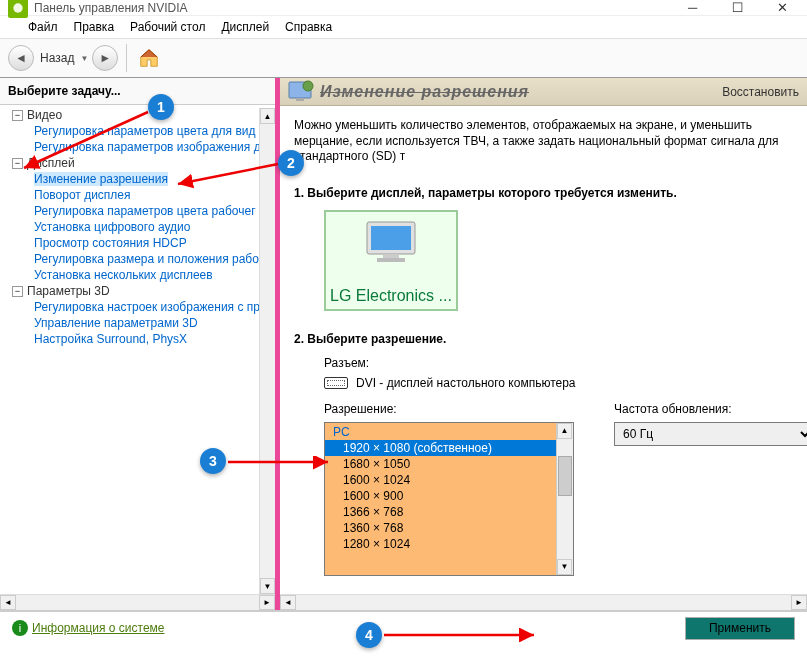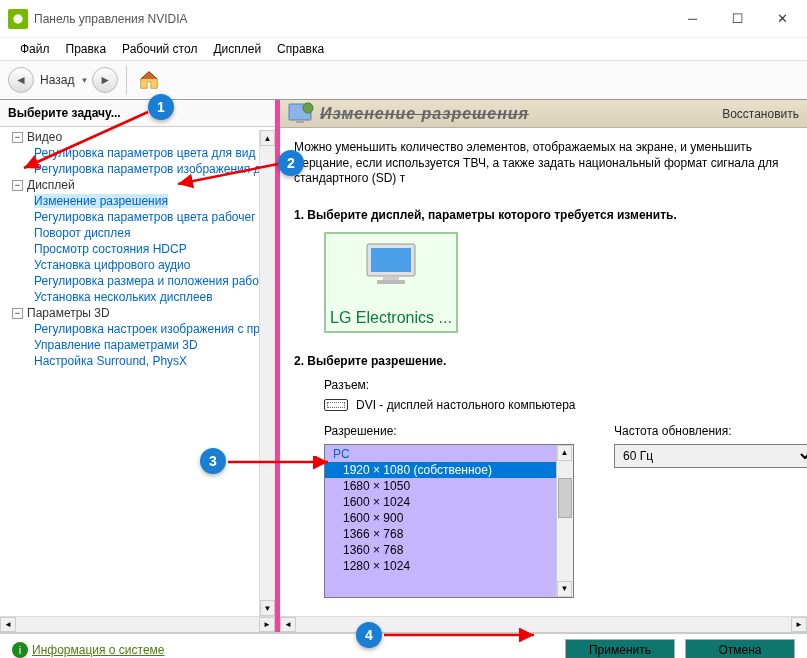--- a/index.html
+++ b/index.html
@@ -1,25 +1,25 @@
 <!DOCTYPE html>
 <html><head>
   <meta charset="utf-8">
   <style>
     * { box-sizing: border-box; font-family: 'Segoe UI', Tahoma, sans-serif; }
     body { margin: 0; padding: 0; background: #fff; width: 807px; height: 658px; overflow: hidden; position: relative; }
     
-    .titlebar { height: 38px; background: #fff; display: flex; align-items: center; padding: 0 2px; border-bottom: 1px solid #eee; }
+    .titlebar { height: 16px; background: #fff; display: flex; align-items: center; padding: 0 2px; border-bottom: 1px solid #eee; }
     .titlebar-icon { width: 20px; height: 20px; background: #76b900; border-radius: 2px; margin: 0 6px; display: inline-flex; align-items: center; justify-content: center; }
     .titlebar-icon svg { width: 14px; height: 14px; }
     .titlebar-text { font-size: 12px; color: #555; flex: 1; }
     .win-controls { display: flex; }
     .win-btn { width: 45px; height: 28px; display: flex; align-items: center; justify-content: center; color: #333; font-size: 13px; }
     
-    .menubar { height: 22px; display: flex; align-items: center; padding: 0 14px; gap: 4px; font-size: 12px; }
+    .menubar { height: 22px; display: flex; align-items: center; padding: 0 22px; gap: 4px; font-size: 12px; }
     .menubar span { padding: 2px 6px; }
     
     .toolbar { height: 40px; border-top: 1px solid #e0e0e0; border-bottom: 1px solid #999; display: flex; align-items: center; padding: 0 8px; gap: 4px; background: #fafafa; }
     .toolbar-sep { width: 1px; height: 28px; background: #ccc; margin: 0 4px; }
     .nav-btn { width: 26px; height: 26px; border-radius: 50%; background: linear-gradient(#fff, #ddd); border: 1px solid #bbb; display: flex; align-items: center; justify-content: center; font-size: 12px; color: #555; }
     .back-text { font-size: 12px; color: #333; margin: 0 2px; }
     .home-btn { width: 28px; height: 28px; display: flex; align-items: center; justify-content: center; }
     
     .main { display: flex; height: 533px; border-bottom: 1px solid #ccc; }
     
@@ -50,21 +50,21 @@
     .desc { margin-bottom: 18px; line-height: 1.3; }
     .section-title { font-weight: bold; margin: 21px 0 10px; }
     .display-box { display: inline-block; padding: 4px; border: 2px solid #9c9; background: #efe; text-align: center; margin-left: 30px; }
     .monitor { width: 56px; height: 48px; margin: 2px auto; }
     .display-label { color: #0a7a3a; font-size: 16px; margin-top: 16px; }
     .field-row { margin: 6px 0 6px 30px; }
     .port-row { display: flex; align-items: center; gap: 8px; margin: 4px 0 12px 30px; }
     .port-icon { width: 24px; height: 12px; border: 1px solid #333; border-radius: 2px; display: inline-block; position: relative; }
     .port-icon::after { content: ''; position: absolute; left: 2px; right: 2px; top: 2px; bottom: 2px; border: 1px dotted #666; }
     .two-col { display: flex; gap: 40px; margin-left: 30px; }
-    .res-list { width: 250px; height: 154px; border: 1px solid #7a7a7a; background: #c4b5fd; font-size: 12px; position: relative; overflow: hidden; }
+    .res-list { width: 250px; height: 154px; border: 1px solid #7a7a7a; background: #fdba74; font-size: 12px; position: relative; overflow: hidden; }
     .res-group { color: #0066cc; padding: 2px 8px 1px; font-size: 12px; }
     .res-item { padding: 1px 18px; cursor: pointer; }
     .res-item.sel { background: #0078d7; color: #fff; }
     .res-scroll { position: absolute; right: 0; top: 0; bottom: 0; width: 17px; background: #f0f0f0; border-left: 1px solid #ccc; display: flex; flex-direction: column; }
     .res-thumb { margin: 17px 1px 0; height: 40px; background: #cdcdcd; border: 1px solid #aaa; }
     .refresh-select { width: 200px; padding: 3px 4px; border: 1px solid #7a7a7a; background: #efefef; font-size: 12px; }
     .content-scroll { position: absolute; bottom: 0; left: 0; right: 0; height: 16px; background: #f0f0f0; border-top: 1px solid #ddd; display: flex; }
     
     .footer { height: 33px; display: flex; align-items: center; padding: 0 12px; border-top: 1px solid #ccc; }
     .sys-info-icon { width: 16px; height: 16px; background: #1a8a1a; border-radius: 50%; display: inline-flex; align-items: center; justify-content: center; color: #fff; font-size: 11px; margin-right: 4px; }
@@ -129,30 +129,30 @@
           <span class="tree-label">Регулировка параметров изображения д</span>
         </div>
       <div class="tree-item tree-indent1">
           <span class="tree-toggle">−</span>
           <span class="tree-label category">Дисплей</span>
         </div>
       <div class="tree-item tree-indent2">
           <span class="tree-label selected">Изменение разрешения</span>
         </div>
       <div class="tree-item tree-indent2">
+          <span class="tree-label">Поворот дисплея</span>
+        </div>
+      <div class="tree-item tree-indent2">
           <span class="tree-label">Регулировка параметров цвета рабочег</span>
         </div>
       <div class="tree-item tree-indent2">
-          <span class="tree-label">Поворот дисплея</span>
+          <span class="tree-label">Установка цифрового аудио</span>
         </div>
       <div class="tree-item tree-indent2">
           <span class="tree-label">Просмотр состояния HDCP</span>
-        </div>
-      <div class="tree-item tree-indent2">
-          <span class="tree-label">Установка цифрового аудио</span>
         </div>
       <div class="tree-item tree-indent2">
           <span class="tree-label">Регулировка размера и положения рабо</span>
         </div>
       <div class="tree-item tree-indent2">
           <span class="tree-label">Установка нескольких дисплеев</span>
         </div>
       <div class="tree-item tree-indent1">
           <span class="tree-toggle">−</span>
           <span class="tree-label category">Параметры 3D</span>
@@ -243,21 +243,20 @@
       <div class="sb-arrow">►</div>
     </div>
   </div>
 </div>
 
 <div class="footer">
   <span class="sys-info-icon">i</span>
   <a class="sys-info">Информация о системе</a>
   <div class="footer-spacer"></div>
   <button class="footer-btn">Применить</button>
-  <button class="footer-btn">Отмена</button>
 </div>
 
 <div class="callout" style="top:94px;left:148px">1</div>
 <svg class="arrow-svg" style="top:108px;left:18px" width="136" height="66">
     <defs>
       <marker id="ah1" markerWidth="8" markerHeight="8" refX="6" refY="3" orient="auto">
         <path d="M0,0 L6,3 L0,6 Z" fill="#e00"></path>
       </marker>
     </defs>
     <line x1="130" y1="4" x2="6" y2="60" stroke="#e00" stroke-width="2.5" marker-end="url(#ah1)"></line>

